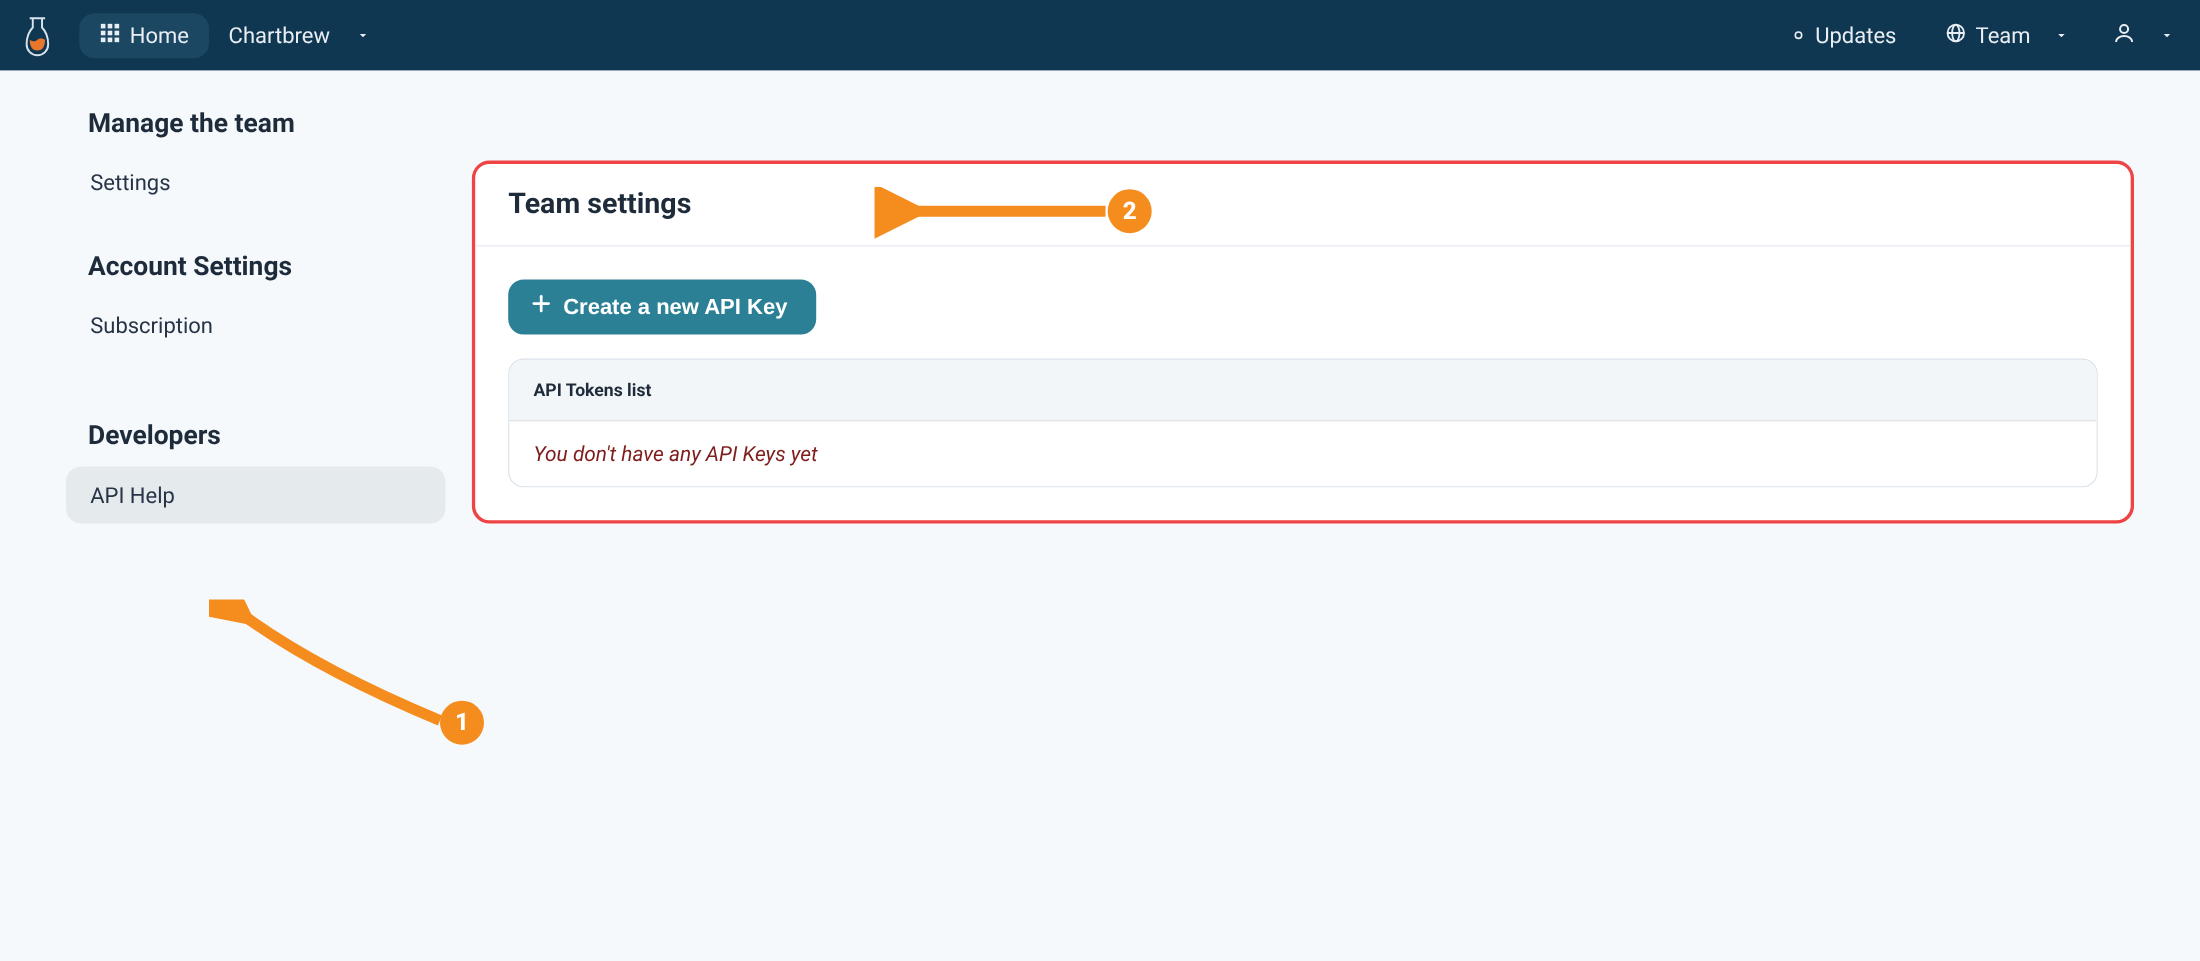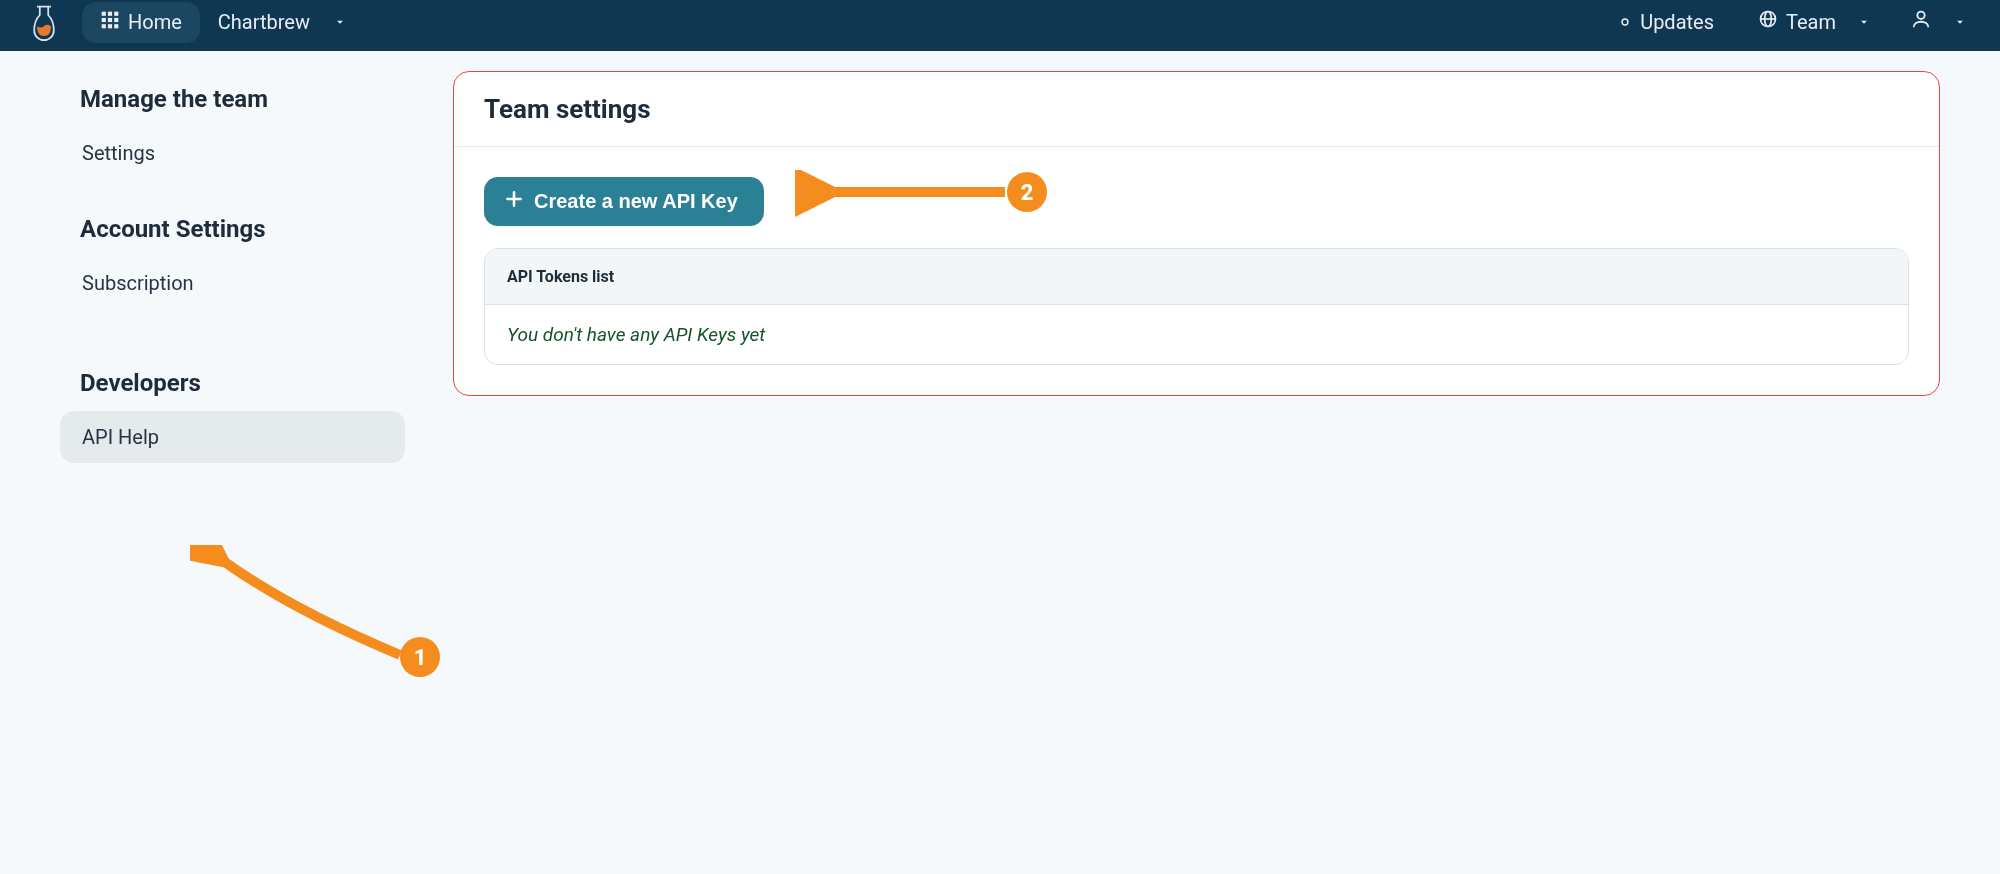--- a/index.html
+++ b/index.html
@@ -8,24 +8,24 @@
     background: #f5f9fc;
     color: #1e293b;
     width: 2000px;
     height: 874px;
     overflow: hidden;
   }
 
   
   .navbar {
     background: #103751;
-    height: 51px;
+    height: 64px;
     display: flex;
-    align-items: flex-start;
-    padding: 0 30px;
+    align-items: center;
+    padding: 0 20px;
     color: #e8eef3;
   }
   .nav-left { display: flex; align-items: center; gap: 0; }
   .nav-right { margin-left: auto; display: flex; align-items: center; gap: 8px; }
 
   .logo {
     width: 28px; height: 44px; margin-right: 24px; display: flex; align-items: center; justify-content: center;
   }
 
   .nav-item {
@@ -40,21 +40,22 @@
   .nav-item svg { flex-shrink: 0; }
 
   .chev {
     width: 20px; height: 20px; display:flex; align-items:center; justify-content:center;
   }
 
   
   .main {
     display: flex;
     padding: 20px 30px 0 60px;
-    gap: 48px;
+    gap: 24px;
+    align-items: flex-end;
   }
 
   .sidebar {
     width: 345px;
     padding-top: 14px;
   }
   .side-section-title {
     font-size: 24px;
     font-weight: 700;
     color: #1e2b3a;
@@ -74,21 +75,21 @@
     background: #e5eaed;
   }
 
   .content {
     flex: 1;
     padding-right: 30px;
     padding-top: 0;
   }
   .panel {
     background: #ffffff;
-    border: 1px solid #ef4444;
+    border: 3px solid #ef4444;
     border-radius: 16px;
     overflow: hidden;
   }
   .panel-header {
     padding: 22px 30px;
     border-bottom: 1px solid #e3e9ef;
   }
   .panel-title {
     font-size: 26px;
     font-weight: 700;
@@ -124,21 +125,21 @@
     padding: 18px 22px;
     border-bottom: 1px solid #d9e1e8;
     font-weight: 700;
     font-size: 16px;
     color: #1e2b3a;
   }
   .list-empty {
     padding: 18px 22px;
     font-style: italic;
     font-size: 19px;
-    color: #14532d;
+    color: #7f1d1d;
   }
 
   
   .annotation {
     position: absolute;
     pointer-events: none;
   }
   .badge-num {
     width: 40px; height: 40px;
     background: #f58d1e;

